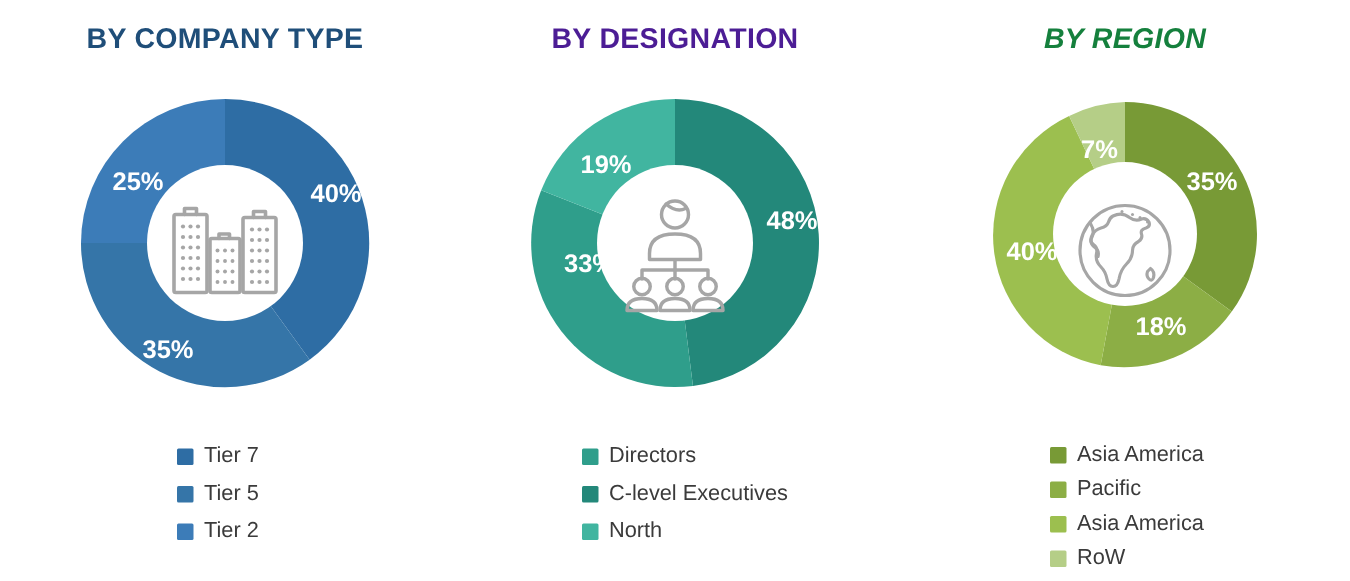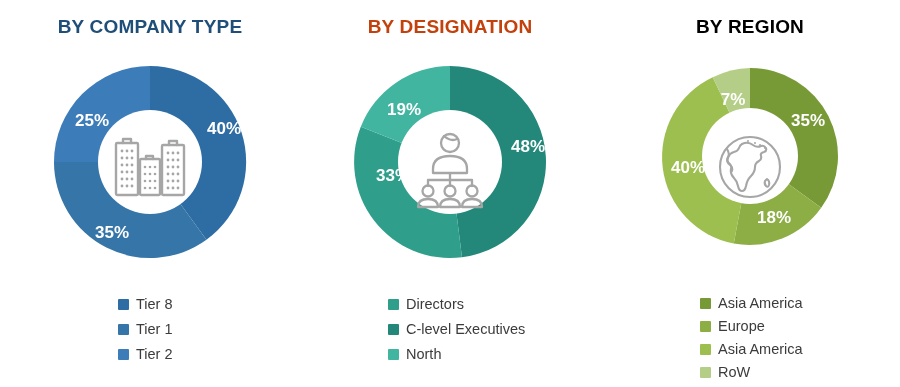--- a/index.html
+++ b/index.html
@@ -139,35 +139,35 @@
               <circle cx="69" cy="67" r="1.4"></circle>
               <circle cx="74" cy="67" r="1.4"></circle>
           </g>
         </svg>
       </div>
     </div>
 
     <div class="legend" style="top:292px;padding-left:118px;">
       <div class="legend-row">
         <span class="legend-swatch" style="background:#2E6DA4;"></span>
-        <span class="legend-label">Tier 8</span>
+        <span class="legend-label">Tier 7</span>
       </div>
       <div class="legend-row">
         <span class="legend-swatch" style="background:#3575A8;"></span>
-        <span class="legend-label">Tier 1</span>
+        <span class="legend-label">Tier 5</span>
       </div>
       <div class="legend-row">
         <span class="legend-swatch" style="background:#3C7CB8;"></span>
         <span class="legend-label">Tier 2</span>
       </div>
     </div>
   </div>
 
   <div class="panel p1">
-    <div class="panel-title" style="color:#c2410c;">BY DESIGNATION</div>
+    <div class="panel-title" style="color:#4c1d95;">BY DESIGNATION</div>
 
     <div class="donut-wrap">
       <svg class="donut-svg" width="212" height="212" viewBox="0 0 212 212">
 
         <path fill="#23887A" d="M 106 106 L 106 10 A 96 96 0 0 1 117.97 201.25 Z"></path>
 
         <path fill="#2F9E8B" d="M 106 106 L 117.97 201.25 A 96 96 0 0 1 16.79 70.80 Z"></path>
 
         <path fill="#41B5A0" d="M 106 106 L 16.79 70.80 A 96 96 0 0 1 106 10 Z"></path>
         <circle cx="106" cy="106" r="52" fill="#ffffff"></circle>
@@ -207,21 +207,21 @@
         <span class="legend-label">C-level Executives</span>
       </div>
       <div class="legend-row">
         <span class="legend-swatch" style="background:#41B5A0;"></span>
         <span class="legend-label">North</span>
       </div>
     </div>
   </div>
 
   <div class="panel p2">
-    <div class="panel-title" style="color:#000000;">BY REGION</div>
+    <div class="panel-title" style="color:#15803d;font-style:italic;">BY REGION</div>
 
     <div class="donut-wrap">
       <svg class="donut-svg" width="200" height="200" viewBox="0 0 200 200">
 
         <path fill="#789A36" d="M 100 100 L 100 12 A 88 88 0 0 1 171.19 151.72 Z"></path>
 
         <path fill="#8CAE45" d="M 100 100 L 171.19 151.72 A 88 88 0 0 1 83.77 187.48 Z"></path>
 
         <path fill="#9CBF4F" d="M 100 100 L 83.77 187.48 A 88 88 0 0 1 62.75 21.30 Z"></path>
 
@@ -257,21 +257,21 @@
       </div>
     </div>
 
     <div class="legend" style="top:292px;padding-left:100px;">
       <div class="legend-row" style="height:23px;">
         <span class="legend-swatch" style="background:#789A36;"></span>
         <span class="legend-label">Asia America</span>
       </div>
       <div class="legend-row" style="height:23px;">
         <span class="legend-swatch" style="background:#8CAE45;"></span>
-        <span class="legend-label">Europe</span>
+        <span class="legend-label">Pacific</span>
       </div>
       <div class="legend-row" style="height:23px;">
         <span class="legend-swatch" style="background:#9CBF4F;"></span>
         <span class="legend-label">Asia America</span>
       </div>
       <div class="legend-row" style="height:23px;">
         <span class="legend-swatch" style="background:#B5CE87;"></span>
         <span class="legend-label">RoW</span>
       </div>
     </div>

